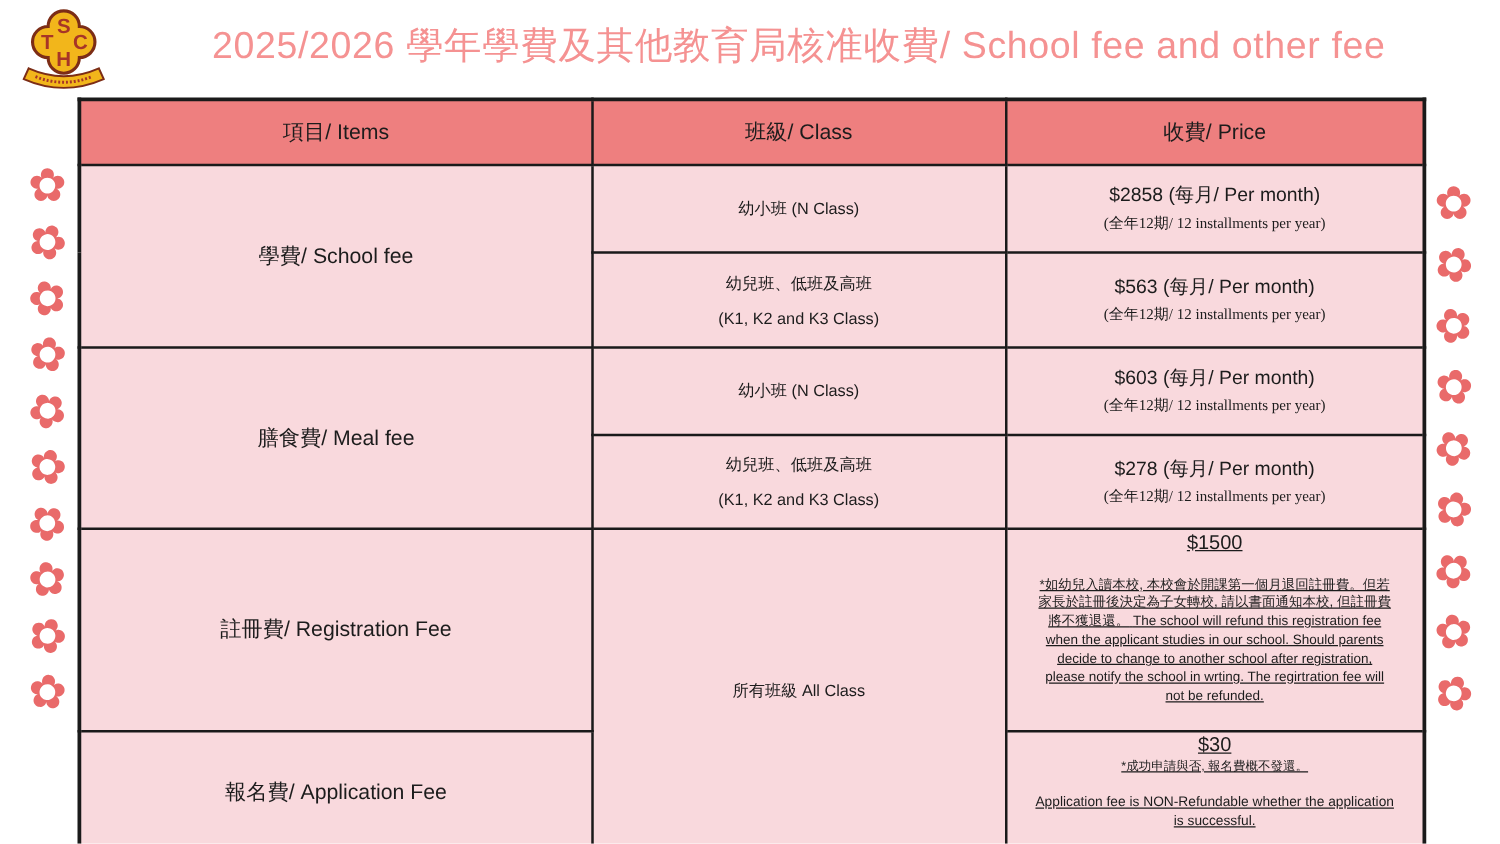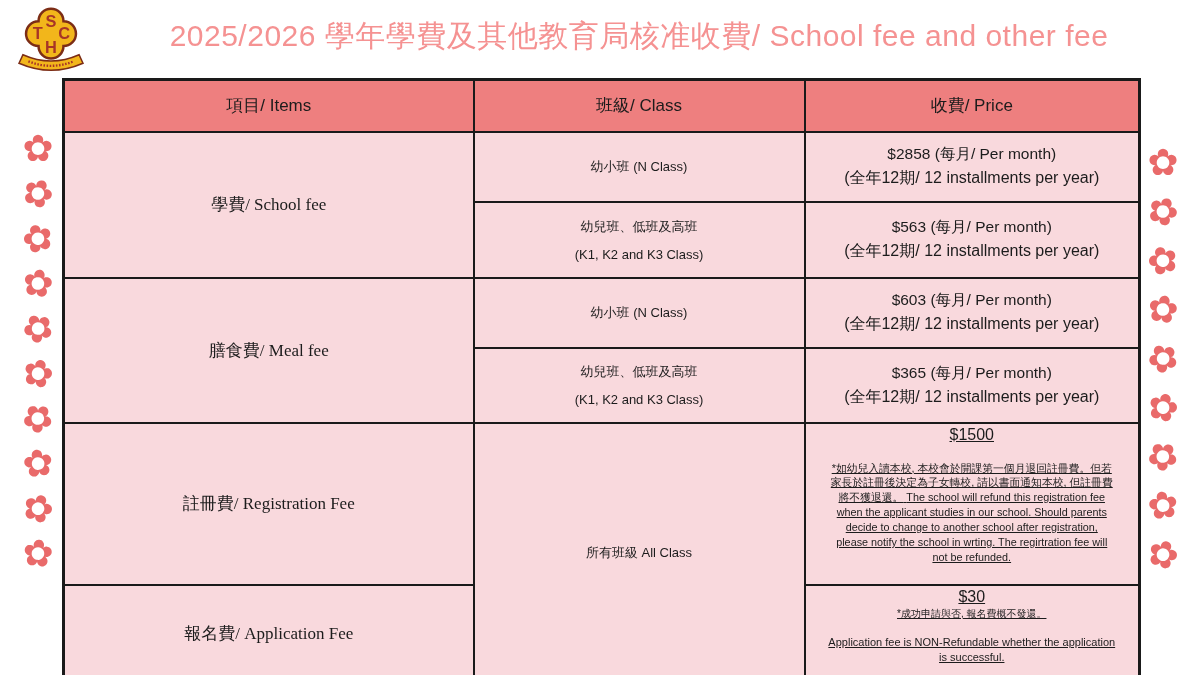--- a/index.html
+++ b/index.html
@@ -39,25 +39,25 @@
     border-collapse:collapse; table-layout:fixed;
     border:3px solid #1a1a1a;
     padding-left:34px;
   }
   table.fees td {
     border:2px solid #1a1a1a; background:#f9d9dd;
     text-align:center; vertical-align:middle; padding:2px 8px;
   }
   table.fees tr.head td { background:#ee7f7f; font-size:17px; }
 
-  .cell-item   { font-size:17px;font-family:Liberation Serif, serif; }
+  .cell-item   { font-size:17px; }
   .cell-class  { font-size:13px; }
   .cls-l2      { margin-top:11px; }
   .price-main  { font-size:15.5px; }
-  .price-note  { font-size:16px; margin-top:3px; }
+  .price-note  { font-size:12px; margin-top:3px;font-family:Liberation Serif, serif; }
   .price-big   { font-size:16px; margin:0 0 1px 0; }
   .fine        { font-size:10.8px; line-height:1.38; margin:17px; }
   .fine-zh     { font-size:10px; margin:1px 0 0 0; line-height:1.4; }
   .fine-en     { font-size:11px; line-height:1.4; margin:14px; }
   td.note-cell { padding:6px 9px;text-decoration:underline; }
 </style>
 </head>
 <body>
 
 <div class="canvas">
@@ -142,21 +142,21 @@
         <div class="price-note">(全年12期/ 12 installments per year)</div>
       </td>
     </tr>
 
     <tr style="height:75px">
       <td class="cell-class">
         <div>幼兒班、低班及高班</div>
         <div class="cls-l2">(K1, K2 and K3 Class)</div>
       </td>
       <td>
-        <div class="price-main">$365 (每月/ Per month)</div>
+        <div class="price-main">$278 (每月/ Per month)</div>
         <div class="price-note">(全年12期/ 12 installments per year)</div>
       </td>
     </tr>
 
     <tr style="height:132px">
       <td class="cell-item">註冊費/ Registration Fee</td>
       <td rowspan="2" class="cell-class">所有班級 All Class</td>
       <td class="note-cell">
         <div class="price-big">$1500</div>
         <p class="fine">

